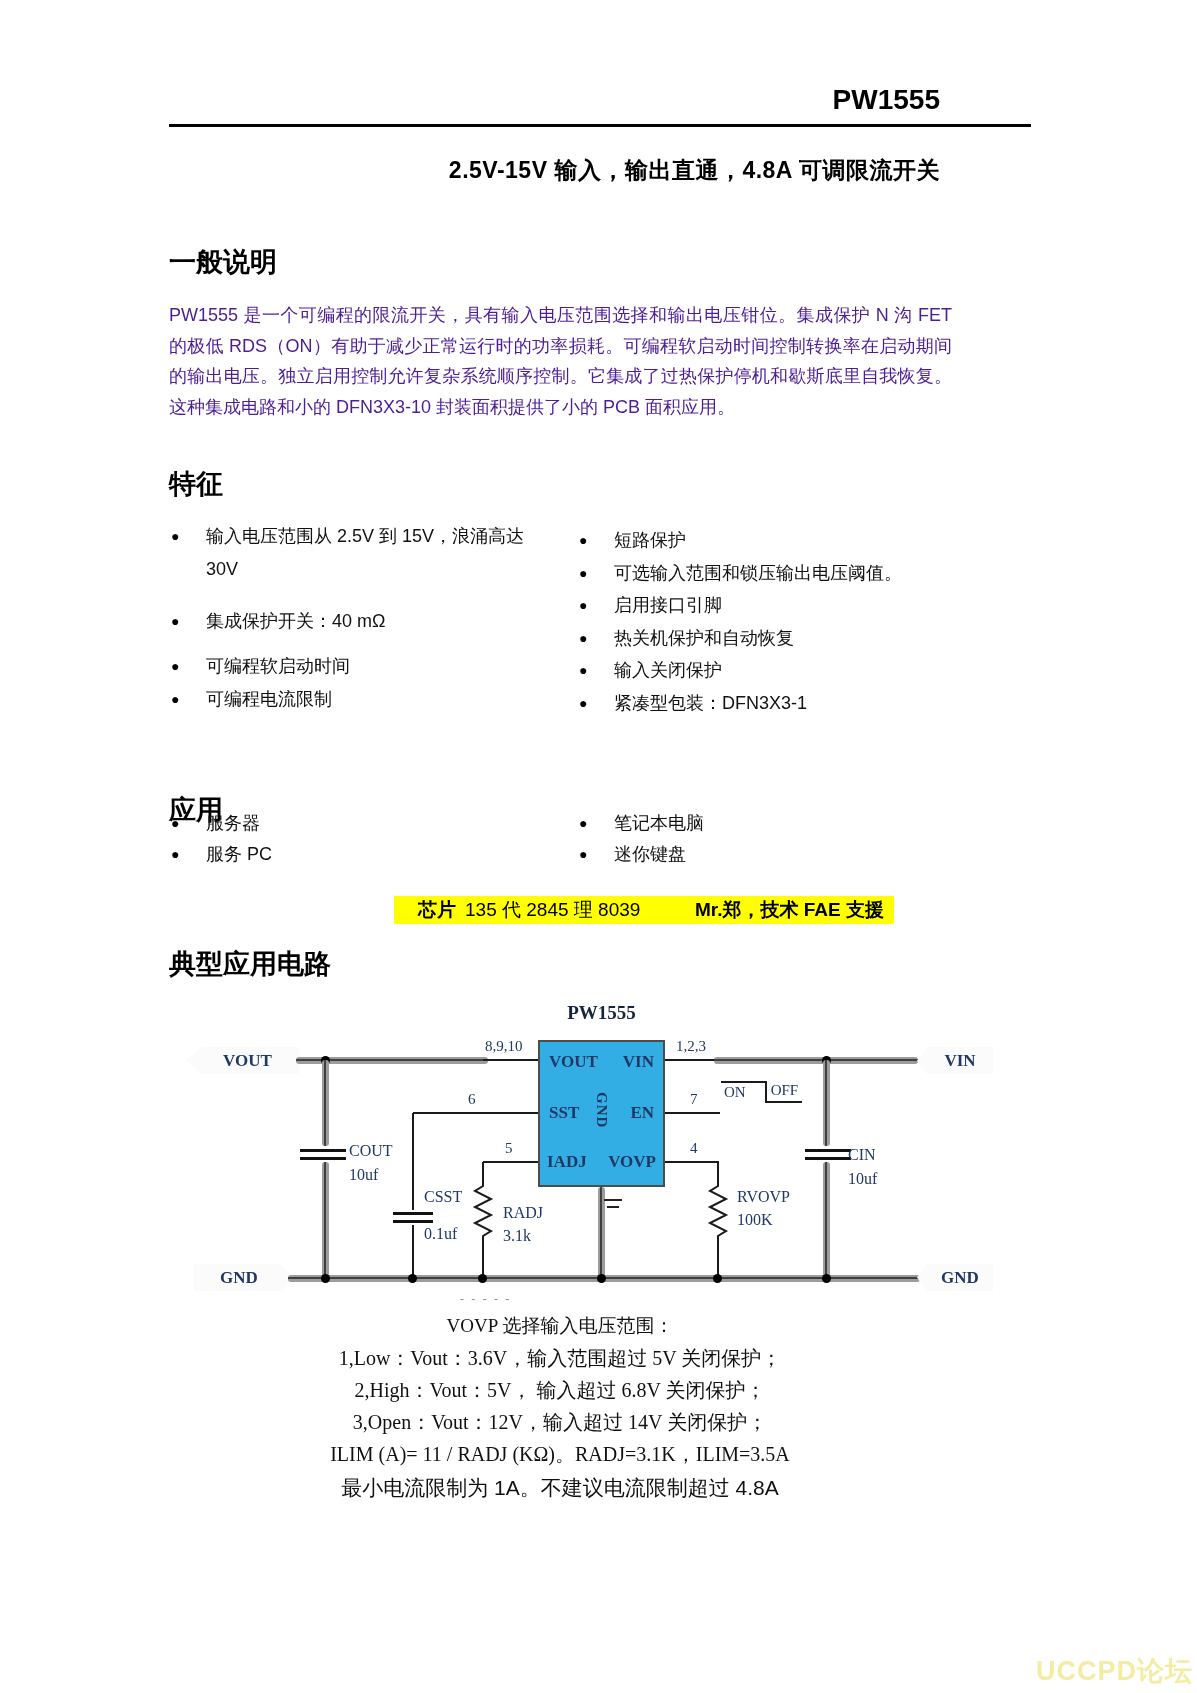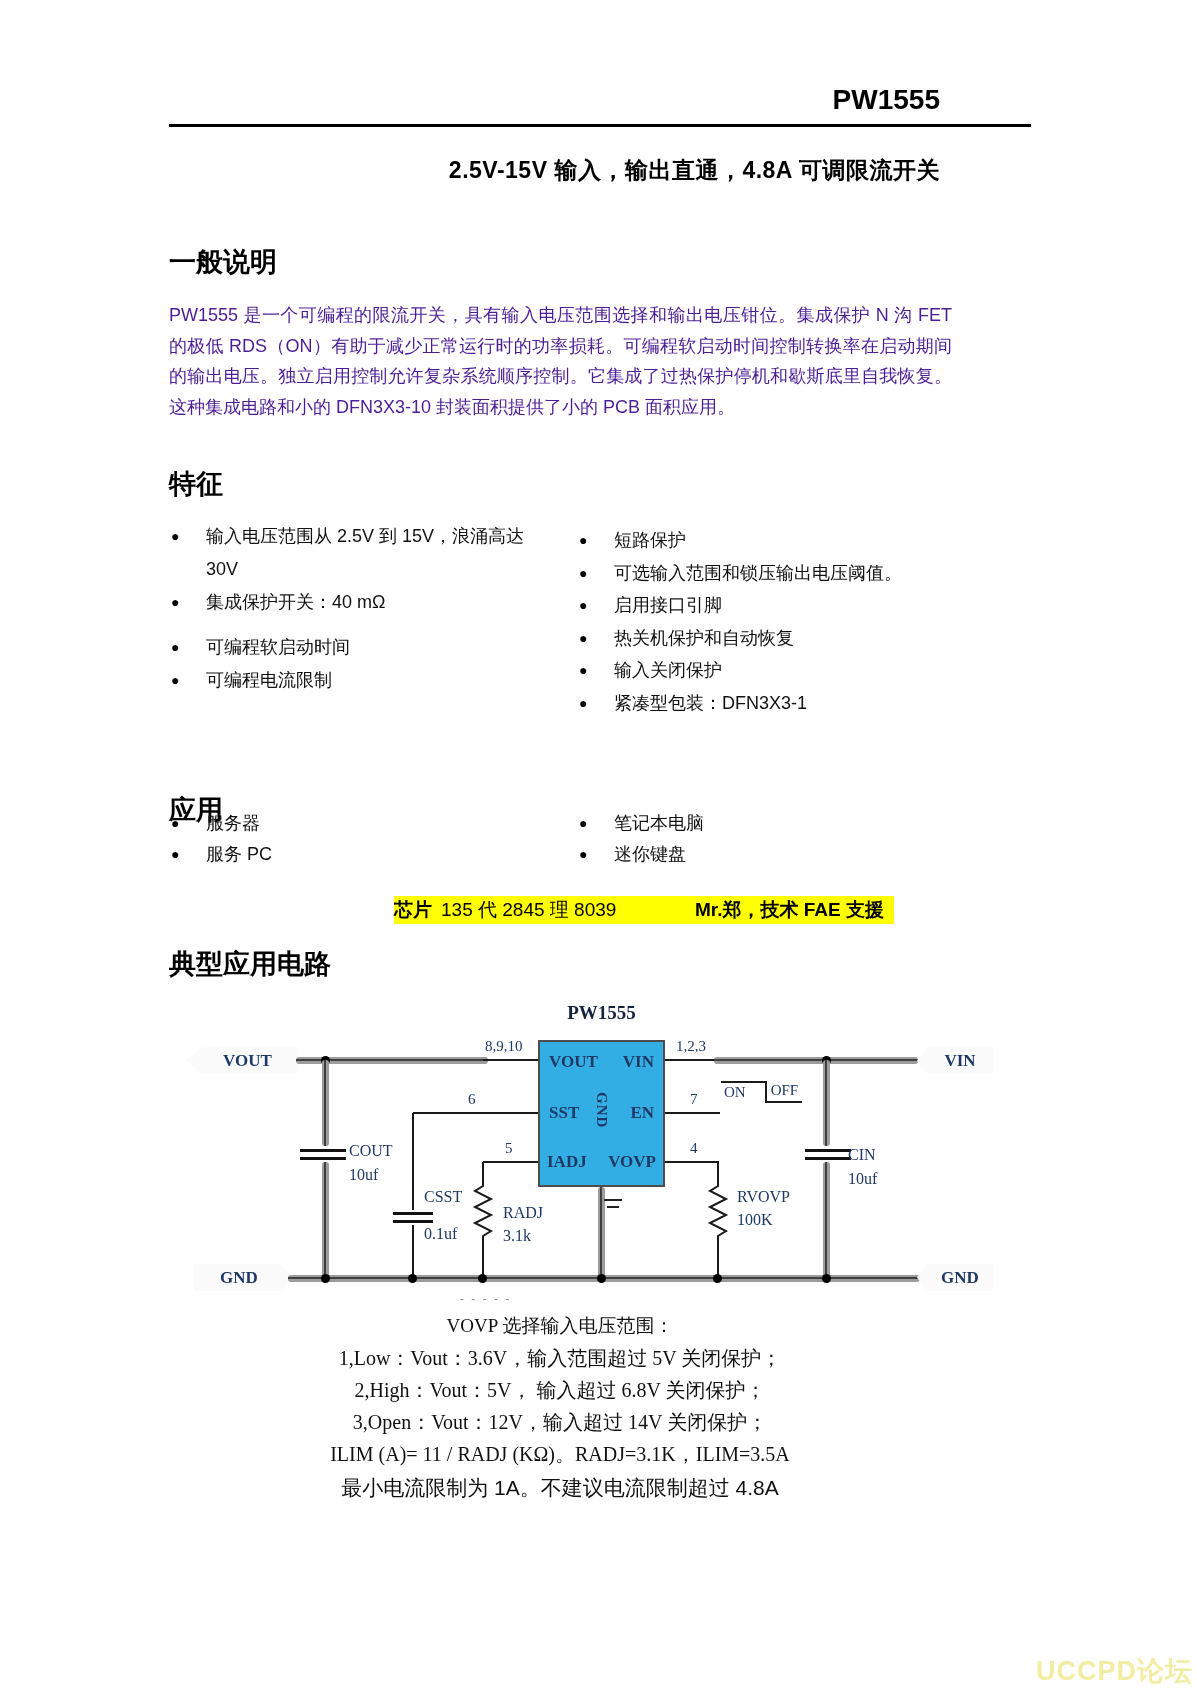--- a/index.html
+++ b/index.html
@@ -23,31 +23,31 @@
   
   .sec-head{position:absolute;left:169px;font-size:27px;font-weight:bold;color:#000;}
   
   .general-body{position:absolute;left:169px;top:300px;width:783px;font-size:18px;
     line-height:30.5px;text-align:justify;color:#4c1d95;}
   
   .bullet-item{position:relative;padding-left:37px;font-size:18px;color:#111;}
   .bullet-item::before{content:"\25CF";position:absolute;left:2px;top:0;font-size:14px;color:#000;}
   .feat-left{position:absolute;left:169px;top:520px;width:385px;}
   .feat-left .bullet-item{line-height:33px;}
-  .feat-left .bullet-item:nth-child(1){}
+  .feat-left .bullet-item:nth-child(1){margin-bottom:19px;}
   .feat-left .bullet-item:nth-child(2){margin-bottom:12px;}
   .feat-right{position:absolute;left:577px;top:524px;width:430px;}
   .feat-right .bullet-item{line-height:32.5px;}
   .apps-left{position:absolute;left:169px;top:808px;width:385px;}
   .apps-right{position:absolute;left:577px;top:808px;width:430px;}
   .apps-left .bullet-item,.apps-right .bullet-item{line-height:31px;}
   
   .contact-bar{position:absolute;left:394px;top:896px;width:500px;height:28px;
     background:var(--hl);display:flex;align-items:center;font-size:19px;color:#000;}
-  .contact-bar .chip-label{font-weight:bold;padding-left:0;}
+  .contact-bar .chip-label{font-weight:bold;padding-left:24px;}
   .contact-bar .chip-code{margin-left:9px;}
   .contact-bar .support{font-weight:bold;margin-left:auto;padding-right:10px;}
   .diagram-chip-name{position:absolute;left:538px;top:1002px;width:127px;text-align:center;
     font-family:"Liberation Serif",serif;font-weight:bold;font-size:19px;color:#17243d;}
   .chip{position:absolute;left:538px;top:1040px;width:127px;height:147px;
     background:var(--chip);border:2px solid #4d4d4d;box-sizing:border-box;}
   .pin{position:absolute;font-family:"Liberation Serif",serif;font-weight:bold;
     font-size:17px;color:var(--navy);}
   .pinnum{position:absolute;font-family:"Liberation Serif",serif;font-size:15px;color:var(--navy);}
   .clabel{position:absolute;font-family:"Liberation Serif",serif;font-size:16px;color:var(--navy);}

